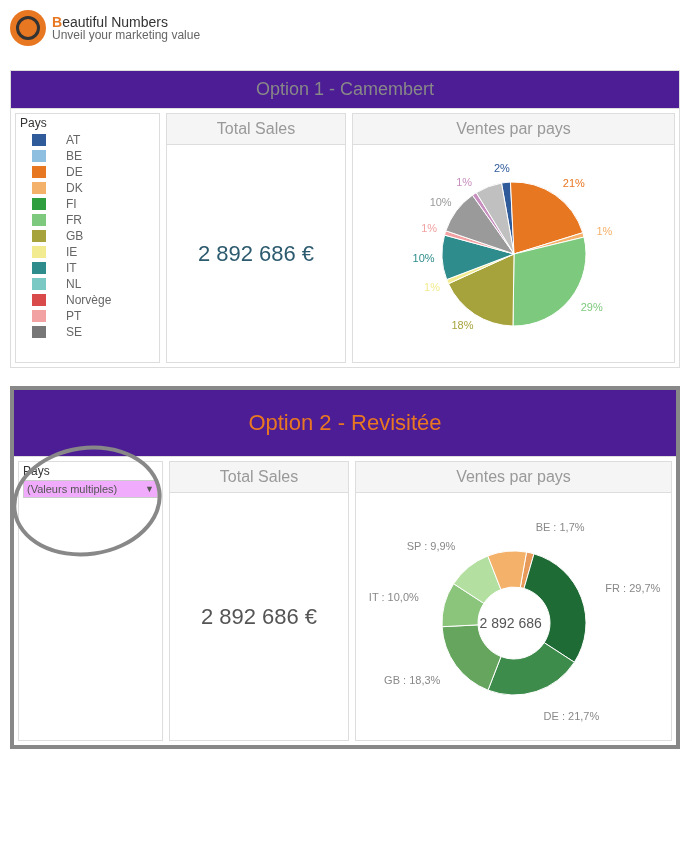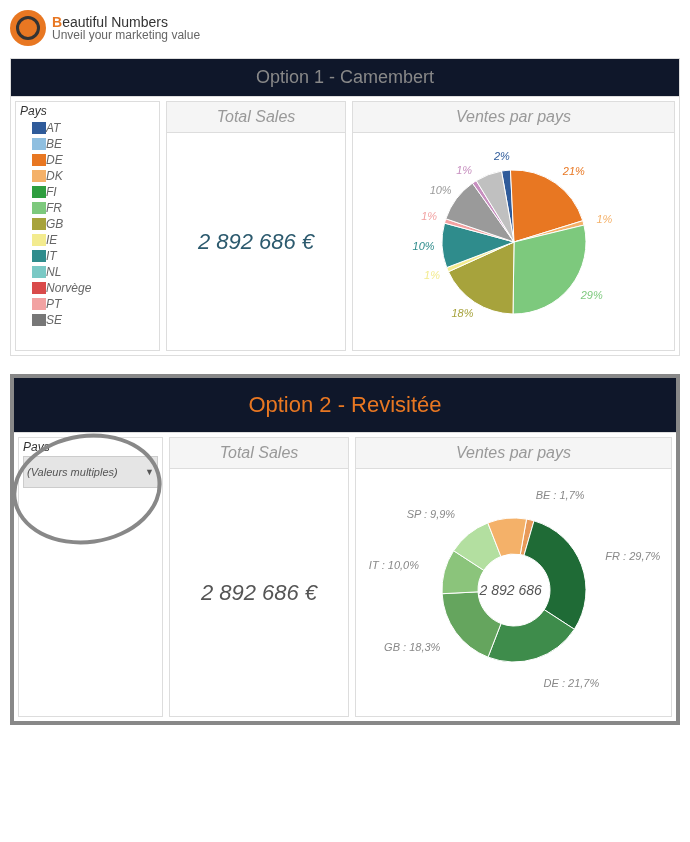--- a/index.html
+++ b/index.html
@@ -6,23 +6,23 @@
   body {
     margin: 0;
     padding: 10px;
     font-family: "Segoe UI", Arial, sans-serif;
     width: 690px;
     background: #fff;
     color: #555;
   }
   .header {
     display: flex;
+    align-items: center;
     gap: 20px;
-    margin-bottom: 12px;
-    flex-direction: column;
+    margin-bottom: 24px;
   }
   .logo {
     display: flex;
     align-items: center;
     gap: 6px;
   }
   .logo-mark {
     width: 36px; height: 36px;
     border-radius: 50%;
     background: #E87722;
@@ -52,30 +52,30 @@
 
   .block {
     border: 1px solid #ddd;
     margin-bottom: 18px;
   }
   .block.highlight {
     border: 4px solid #888;
     position: relative;
   }
   .block-title {
-    background: #0f172a;
+    background: #4c1d95;
     text-align: center;
     font-size: 18px;
     padding: 8px 0;
     border-bottom: 1px solid #ddd;
     color: #888;
   }
-  .block.highlight .block-title { color: #E87722; font-size: 22px; padding: 14px 0; }
-
-  .row { display: flex; gap: 6px; padding: 4px; font-style: italic; }
+  .block.highlight .block-title { color: #E87722; font-size: 22px; padding: 20px 0; }
+
+  .row { display: flex; gap: 6px; padding: 4px; }
   .panel {
     border: 1px solid #ddd;
     background: #fff;
     display: flex; flex-direction: column;
   }
   .panel-h {
     background: #f5f5f5;
     color: #999;
     text-align: center;
     font-size: 16px;
@@ -85,44 +85,44 @@
   .panel-body { flex: 1; display: flex; align-items: center; justify-content: center; }
 
   .country-list {
     width: 145px; height: 250px;
     border: 1px solid #ddd;
     overflow-y: scroll;
     font-size: 12px;
     padding: 2px 4px;
   }
   .country-list .hd { font-size: 12px; color: #333; margin-bottom: 2px; }
-  .country-item { display: flex; align-items: center; gap: 0; padding: 1px 12px; color: #666; }
+  .country-item { display: flex; align-items: center; gap: 20px; padding: 1px 12px; color: #666; }
   .swatch { width: 14px; height: 12px; display: inline-block; }
 
   .total-panel { width: 180px; height: 250px; }
   .total-value { font-size: 22px; color: #2C5A6E; font-weight: 300; }
 
   .chart-panel { flex: 1; height: 250px; }
   .chart-wrap { position: relative; width: 300px; height: 200px; }
 
   .country-filter {
     width: 145px; height: 280px;
     border: 1px solid #ddd;
     font-size: 12px;
     padding: 2px 4px;
     position: relative;
   }
   .country-filter .hd { font-size: 12px; color: #333; }
   .filter-select {
     display: flex; align-items: center; justify-content: space-between;
     border: 1px solid #ccc;
     font-size: 11px;
-    padding: 9px 3px;
+    padding: 2px 3px;
     margin-top: 2px;
-    background: #e5e5e5;
+    background: #f0abfc;
   }
   .filter-select .caret { font-size: 9px; color: #555; }
 
   .panel2 { border: 1px solid #ddd; background: #fff; display: flex; flex-direction: column; }
   .total-panel2 { width: 180px; height: 280px; }
   .chart-panel2 { flex: 1; height: 280px; }
   .total-value2 { font-size: 22px; color: #555; font-weight: 300; }
 
   .pie-label, .donut-label {
     position: absolute;
@@ -263,21 +263,21 @@
       </div>
     </div>
     <div class="panel2 total-panel2">
       <div class="panel-h">Total Sales</div>
       <div class="panel-body" style="flex:1;display:flex;align-items:center;justify-content:center;">
         <div class="total-value2">2 892 686 €</div>
       </div>
     </div>
     <div class="panel2 chart-panel2">
       <div class="panel-h">Ventes par pays</div>
-      <div class="panel-body" style="flex:1;display:flex;align-items:flex-start;justify-content:center;">
+      <div class="panel-body" style="flex:1;display:flex;align-items:center;justify-content:center;">
         <div class="chart-wrap" id="pie2" style="height:230px;"><svg width="300" height="230" viewBox="0 0 300 230">
               <path d="M 162.502668792019 50.09384178312102 A 72 72 0 0 1 169.99080083470204 51.83087479238098 L 159.99540041735102 86.4154373961905 A 36 36 0 0 0 156.2513343960095 85.54692089156052 Z" fill="#E89A5A" stroke="#fff" stroke-width="1"></path>
               <path d="M 169.99080083470204 51.83087479238098 A 72 72 0 0 1 210.3568896351517 160.25615714216198 L 180.17844481757587 140.628078571081 A 36 36 0 0 0 159.99540041735102 86.4154373961905 Z" fill="#1F6B36" stroke="#fff" stroke-width="1"></path>
               <path d="M 210.3568896351517 160.25615714216198 A 72 72 0 0 1 124.00990100100842 188.14547456100536 L 137.0049505005042 154.57273728050268 A 36 36 0 0 0 180.17844481757587 140.628078571081 Z" fill="#3E8C4B" stroke="#fff" stroke-width="1"></path>
               <path d="M 124.00990100100842 188.14547456100536 A 72 72 0 0 1 78.09606032771049 124.71799133992411 L 114.04803016385524 122.85899566996206 A 36 36 0 0 0 137.0049505005042 154.57273728050268 Z" fill="#65A55E" stroke="#fff" stroke-width="1"></path>
               <path d="M 78.09606032771049 124.71799133992411 A 72 72 0 0 1 89.64311036484827 81.74384285783802 L 119.82155518242413 101.37192142891901 A 36 36 0 0 0 114.04803016385524 122.85899566996206 Z" fill="#8BC47B" stroke="#fff" stroke-width="1"></path>
               <path d="M 89.64311036484827 81.74384285783802 A 72 72 0 0 1 123.82249704529129 53.92736519968658 L 136.91124852264565 87.46368259984328 A 36 36 0 0 0 119.82155518242413 101.37192142891901 Z" fill="#B3DFA0" stroke="#fff" stroke-width="1"></path>
               <path d="M 123.82249704529129 53.92736519968658 A 72 72 0 0 1 162.50266879201897 50.09384178312101 L 156.25133439600947 85.5469208915605 A 36 36 0 0 0 136.91124852264565 87.46368259984328 Z" fill="#F4B169" stroke="#fff" stroke-width="1"></path>
             </svg><div class="donut-label" style="left: 172.145px; top: 19.5349px;">BE : 1,7%</div><div class="donut-label" style="left: 241.842px; top: 80.8079px;">FR : 29,7%</div><div class="donut-label" style="left: 180.121px; top: 208.256px;">DE : 21,7%</div><div class="donut-label" style="left: 20.6159px; top: 172.464px;">GB : 18,3%</div><div class="donut-label" style="left: 5.357px; top: 89.5697px;">IT : 10,0%</div><div class="donut-label" style="left: 43.1407px; top: 38.9906px;">SP : 9,9%</div><div class="donut-center" style="left: 116px; top: 113px;">2 892 686</div></div>
       </div>

